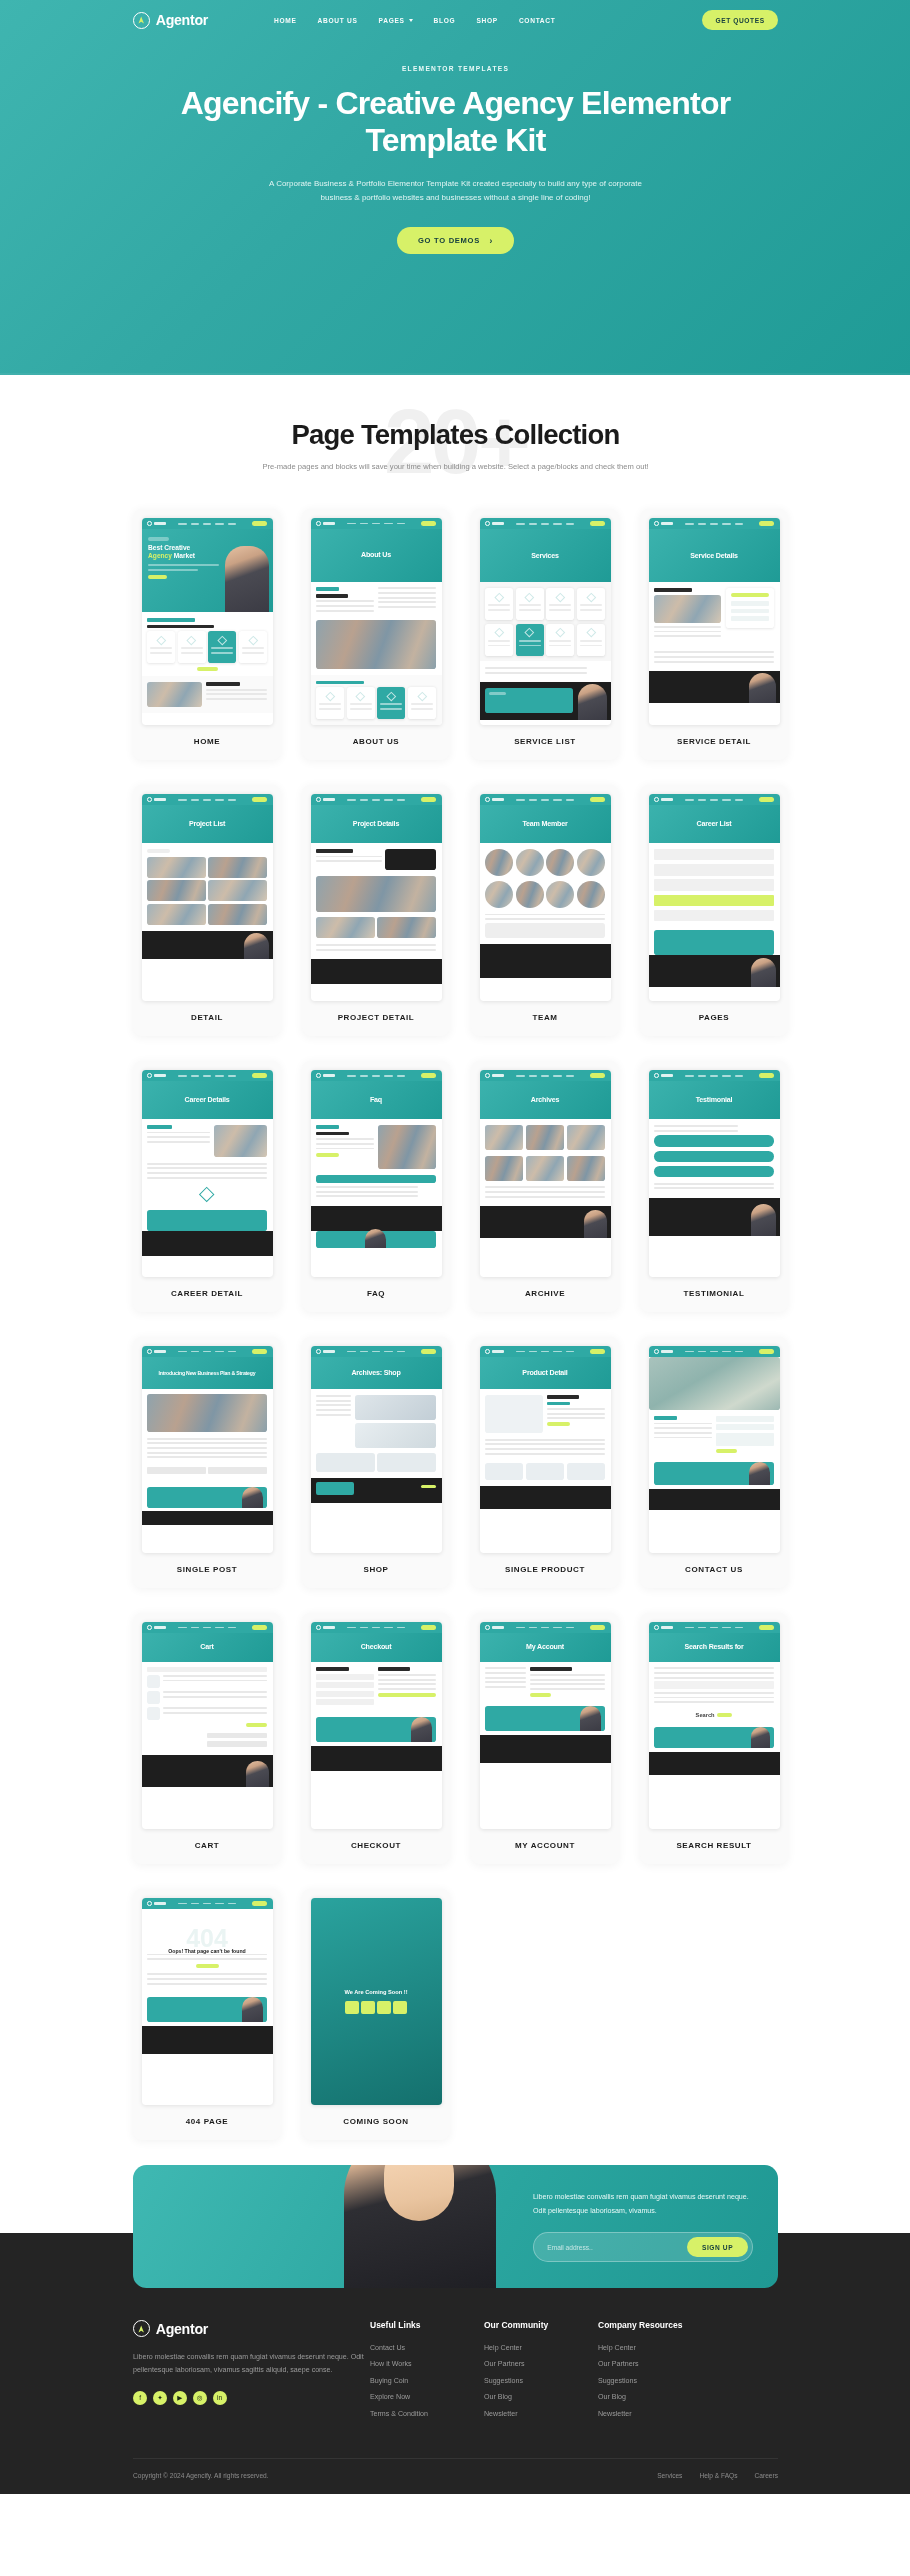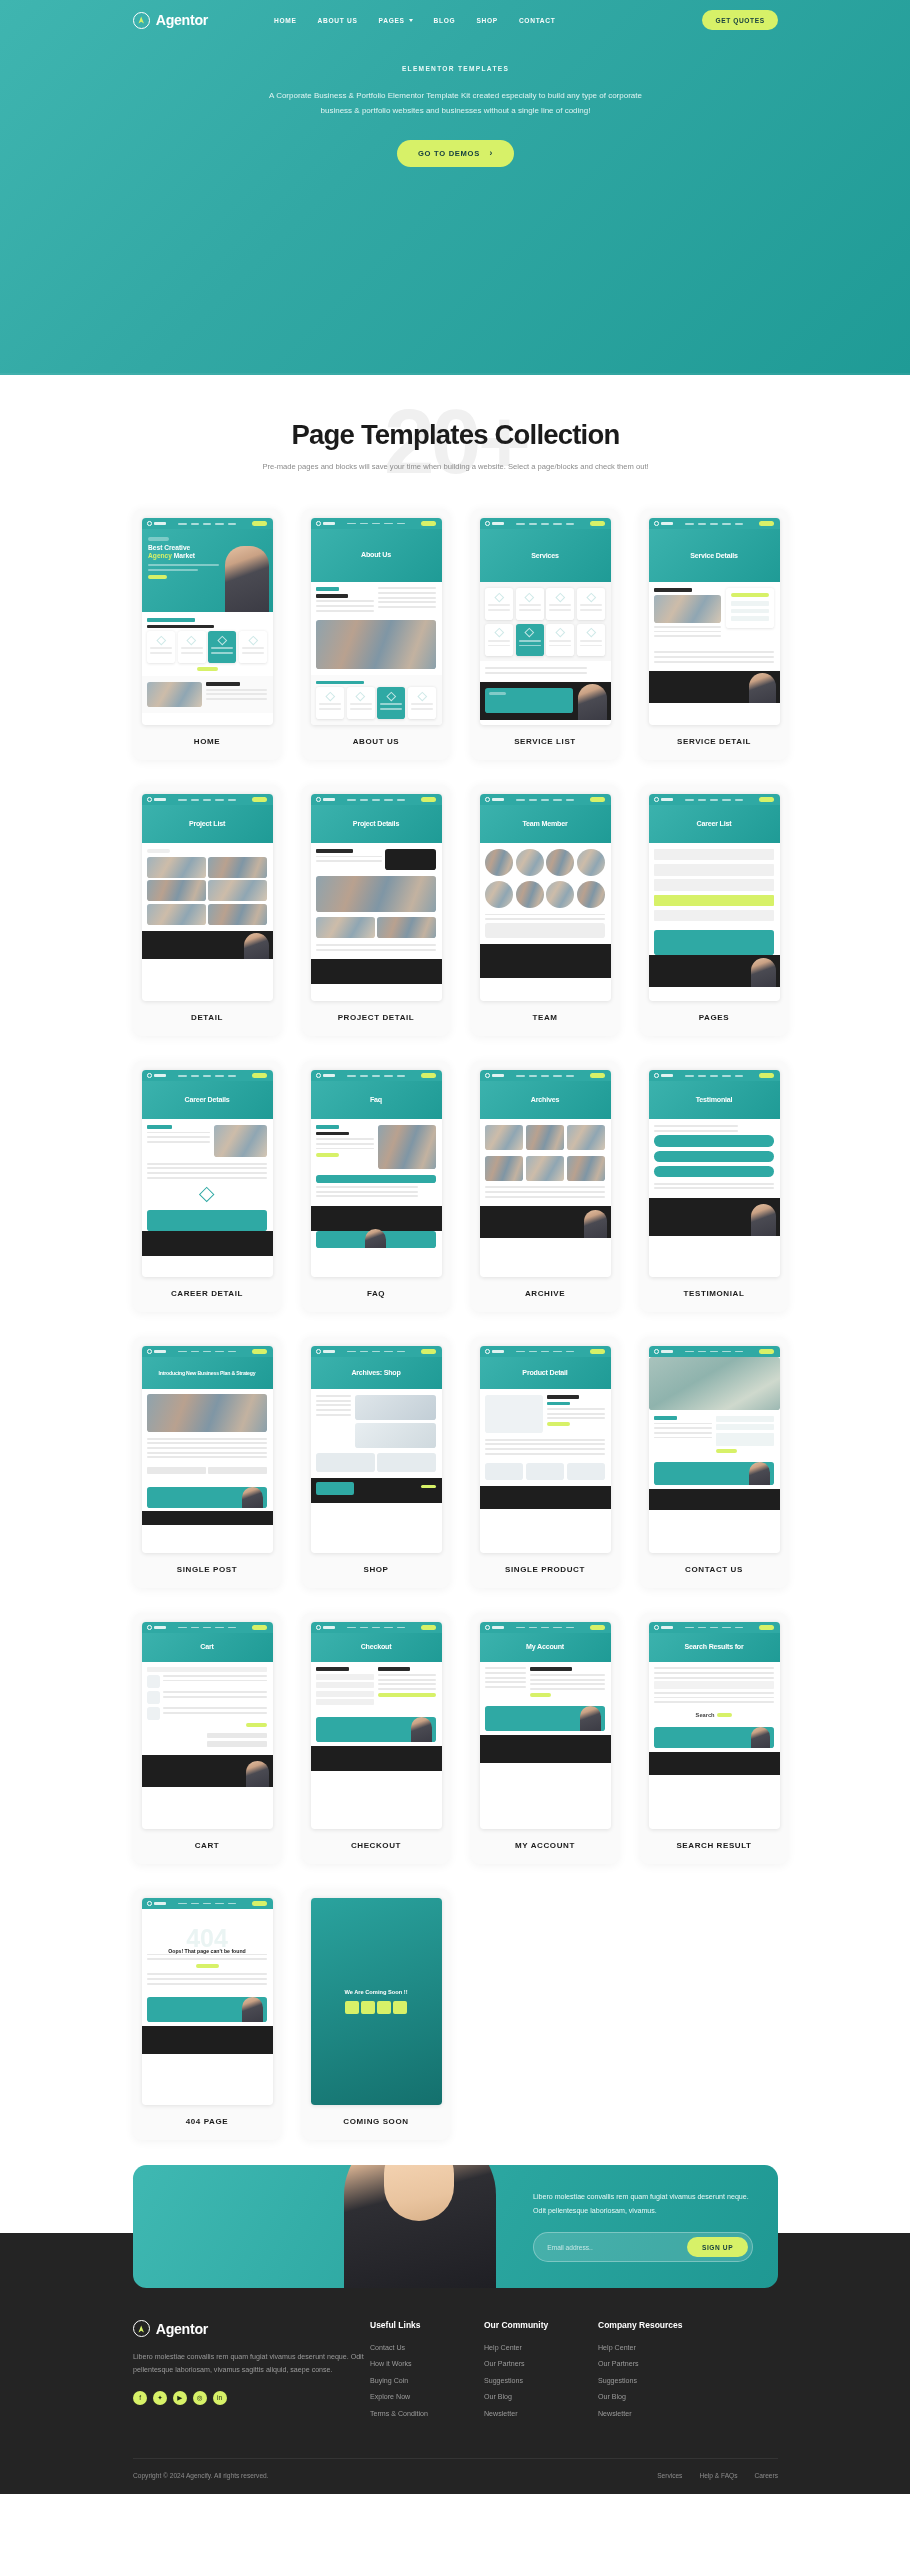--- a/index.html
+++ b/index.html
@@ -273,20 +273,21 @@
         </a>
       <a class="nav-link" href="#">
           <span>CONTACT</span>
         </a>
     </div>
     <button class="btn-quote">GET QUOTES</button>
   </nav>
 
   <div class="hero-inner">
     <div class="eyebrow">ELEMENTOR TEMPLATES</div>
+    <h1 class="hero-title">Agencify - Creative Agency Elementor Template Kit</h1>
     <p class="hero-sub">A Corporate Business &amp; Portfolio Elementor Template Kit created especially to build any type of corporate business &amp; portfolio websites and businesses without a single line of coding!</p>
     <button class="btn-demos">
       <span>GO TO DEMOS</span>
       <span class="arrow">›</span>
     </button>
   </div>
 </section>
 
 <section class="collection">
   <div class="ghost-number">20+</div>

